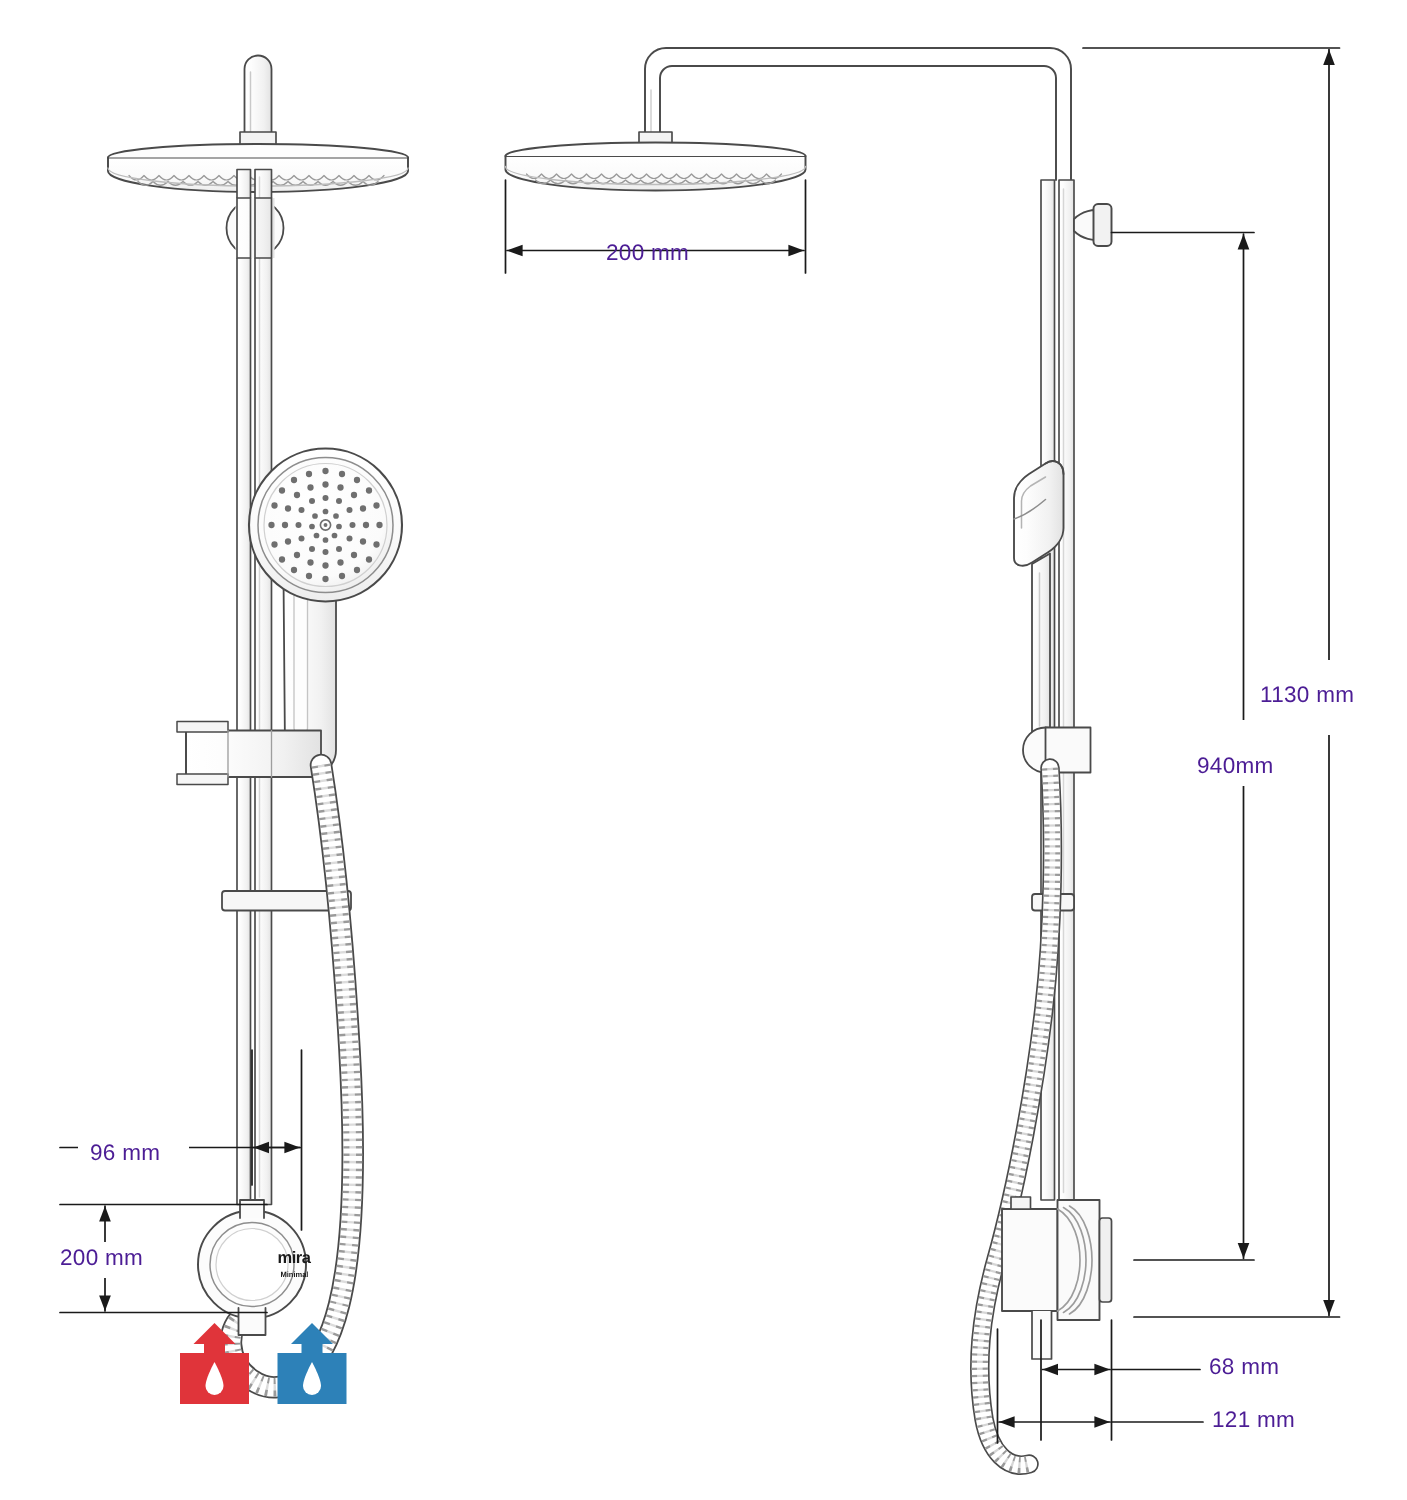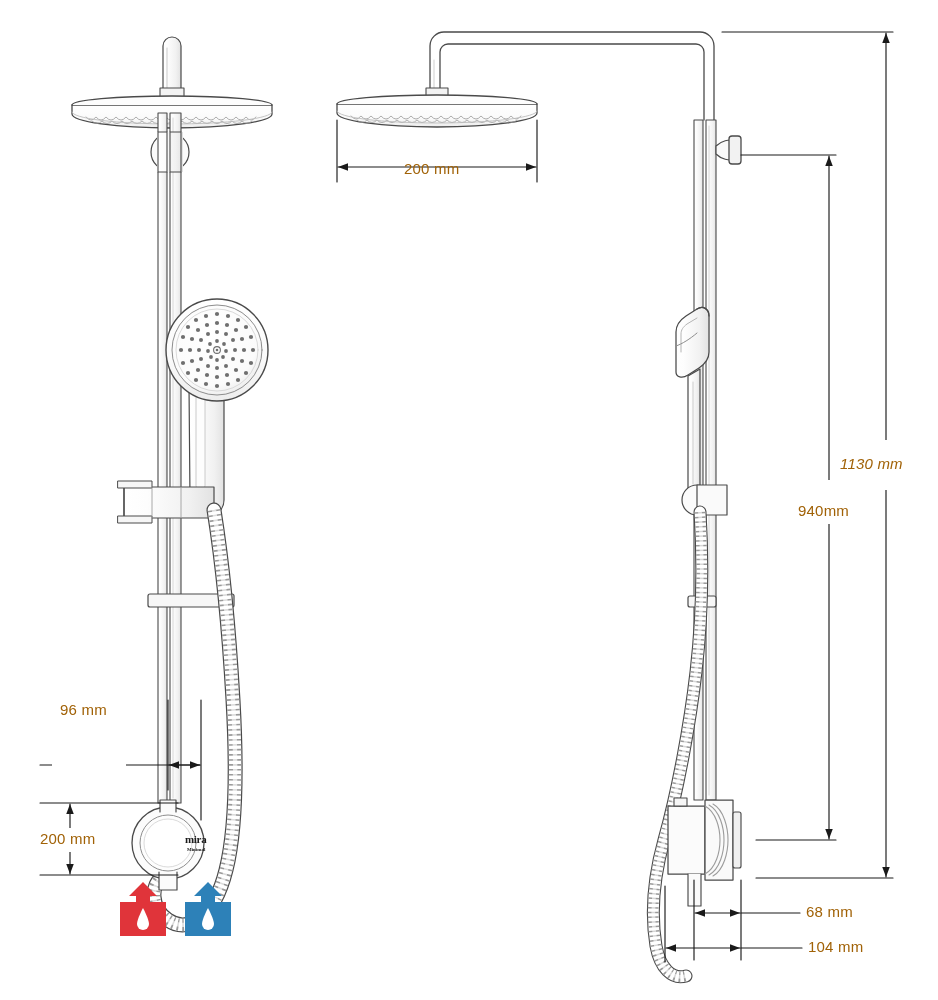--- a/index.html
+++ b/index.html
@@ -7,27 +7,27 @@
   body{
     width:938px;height:1000px;position:relative;overflow:hidden;
     font-family:"Liberation Sans",sans-serif;
     color:#1a1a1a;
   }
   #drawing{position:absolute;left:0;top:0;width:938px;height:1000px;}
   .dim-label{
     position:absolute;
     font-family:"Liberation Sans",sans-serif;
     font-size:15px;
-    color:#a16207;
+    color:#4c1d95;
     white-space:nowrap;
     letter-spacing:0.2px;
   }
   .logo-text{
     position:absolute;
-    font-family:Liberation Serif, serif;
+    font-family:Liberation Sans, sans-serif;
     color:#1a1a1a;
     white-space:nowrap;
     padding-left:32px;
   }
   .logo-main{font-size:11px;font-weight:bold;letter-spacing:-0.3px;}
   .logo-sub{font-size:5px;font-weight:bold;letter-spacing:0px;}
 </style>
 </head>
 <body>
 
@@ -359,26 +359,26 @@
       <path d="M208,882 L222,896 L215,896 L215,902 L231,902 L231,936 L185,936 L185,902 L201,902 L201,896 L194,896 Z" fill="#2D81B8"></path>
       <path d="M208,908 C208,908 202,919 202,924 A6,6 0 0 0 214,924 C214,919 208,908 208,908 Z" fill="#ffffff"></path>
     </g>
   </g>
 
   </g>
 </svg>
 
 <div class="dim-label" style="left:404px;top:160px;">200 mm</div>
 
-<div class="dim-label" style="left:840px;top:455px;font-style:italic;">1130 mm</div>
+<div class="dim-label" style="left:840px;top:455px;">1130 mm</div>
 
 <div class="dim-label" style="left:798px;top:492px;margin-top:10px;">940mm</div>
 
-<div class="dim-label" style="left:60px;top:701px;">96 mm</div>
+<div class="dim-label" style="left:60px;top:760px;">96 mm</div>
 
 <div class="dim-label" style="left:40px;top:830px;">200 mm</div>
 
 <div class="dim-label" style="left:806px;top:903px;">68 mm</div>
 
-<div class="dim-label" style="left:808px;top:938px;">104 mm</div>
+<div class="dim-label" style="left:808px;top:938px;">121 mm</div>
 
 <div class="logo-text logo-main" style="left:153px;top:833px;">mira</div>
 <div class="logo-text logo-sub" style="left:155px;top:847px;">Minimal</div>
 
 </body></html>

